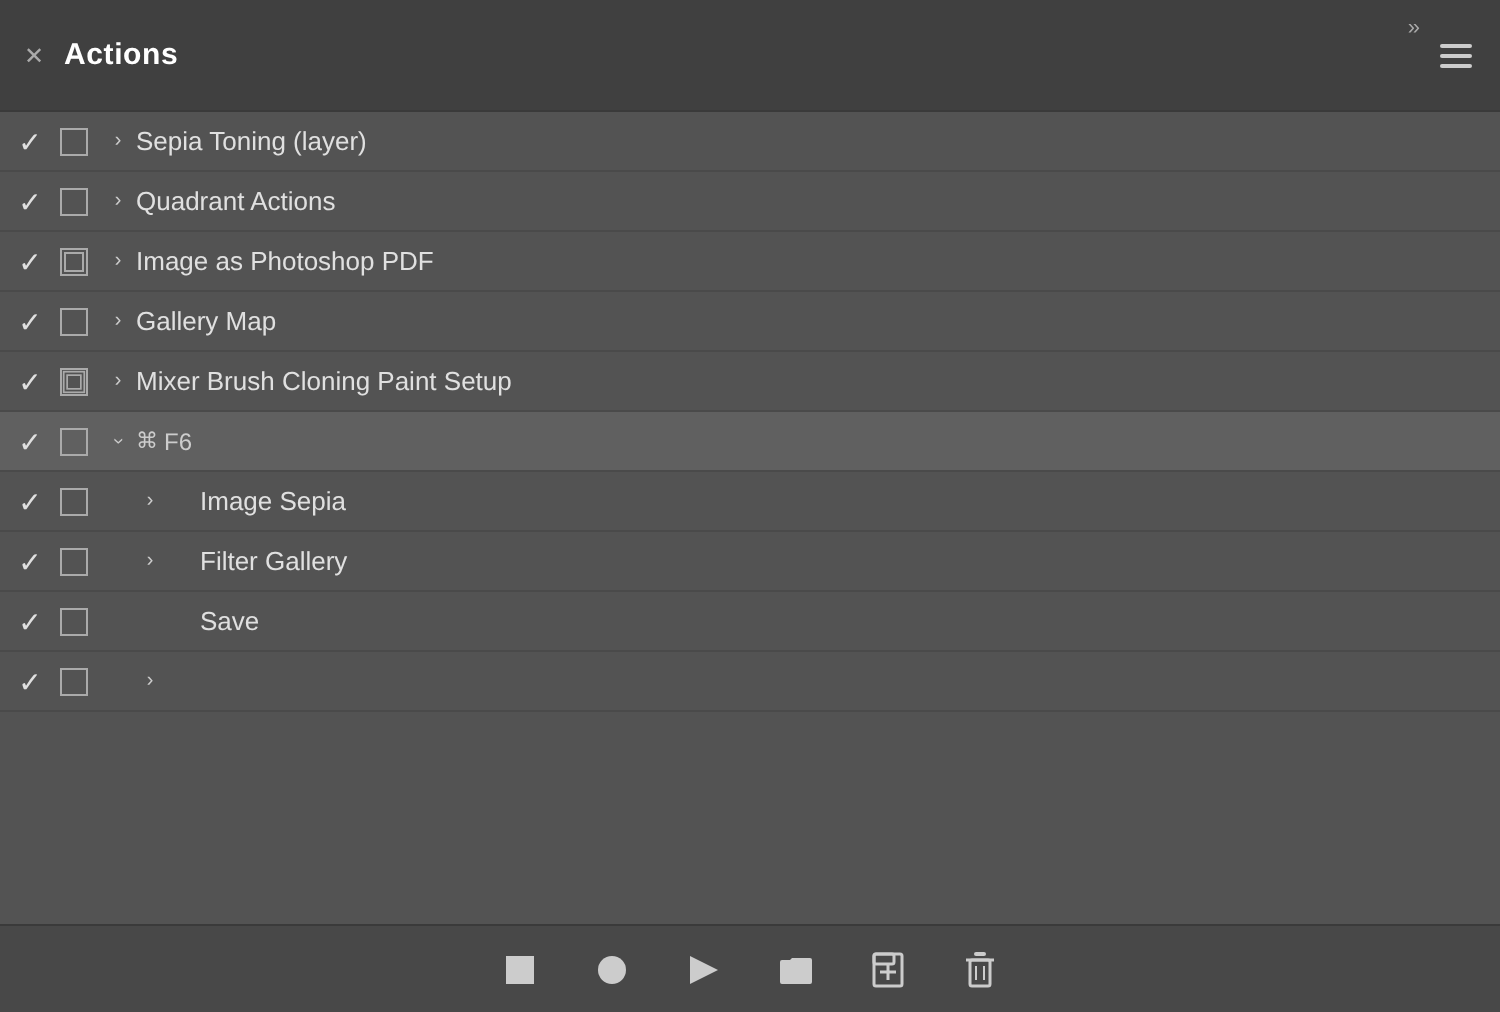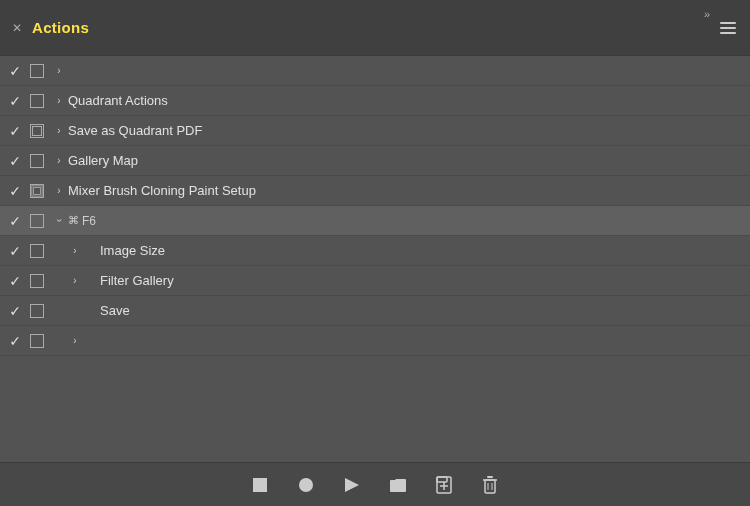--- a/index.html
+++ b/index.html
@@ -47,21 +47,21 @@
 
     .close-x {
       color: #aaa;
       font-size: 12px;
       line-height: 1;
     }
 
     .panel-title {
       font-size: 15px;
       font-weight: bold;
-      color: #fde047;
+      color: #ffffff;
       letter-spacing: 0.3px;
     }
 
     .menu-icon {
       position: absolute;
       right: 14px;
       top: 50%;
       transform: translateY(-50%);
       cursor: pointer;
       color: #ccc;
@@ -283,38 +283,39 @@
   </div>
 
   <div class="action-list">
 
     <div class="action-row">
       <div class="check-col">✓</div>
       <div class="box-col">
           <div class="box-empty"></div>
         </div>
       <div class="chevron-col">›</div>
+      <span class="row-label">Sepia Toning (layer)</span>
     </div>
 
     <div class="action-row">
       <div class="check-col">✓</div>
       <div class="box-col">
           <div class="box-empty"></div>
         </div>
       <div class="chevron-col">›</div>
       <span class="row-label">Quadrant Actions</span>
     </div>
 
     <div class="action-row">
       <div class="check-col">✓</div>
       <div class="box-col">
         <div class="box-doc"></div>
       </div>
       <div class="chevron-col">›</div>
-      <span class="row-label">Save as Quadrant PDF</span>
+      <span class="row-label">Image as Photoshop PDF</span>
     </div>
 
     <div class="action-row">
       <div class="check-col">✓</div>
       <div class="box-col">
           <div class="box-empty"></div>
         </div>
       <div class="chevron-col">›</div>
       <span class="row-label">Gallery Map</span>
     </div>
@@ -344,21 +345,21 @@
         <span>F6</span>
       </span>
     </div>
 
     <div class="action-row">
       <div class="check-col">✓</div>
       <div class="box-col">
           <div class="box-empty"></div>
         </div>
       <div class="chevron-col" style="margin-left:16px;">›</div>
-      <span class="row-label indent1">Image Size</span>
+      <span class="row-label indent1">Image Sepia</span>
     </div>
 
     <div class="action-row">
       <div class="check-col">✓</div>
       <div class="box-col">
           <div class="box-empty"></div>
         </div>
       <div class="chevron-col" style="margin-left:16px;">›</div>
       <span class="row-label indent1">Filter Gallery</span>
     </div>

